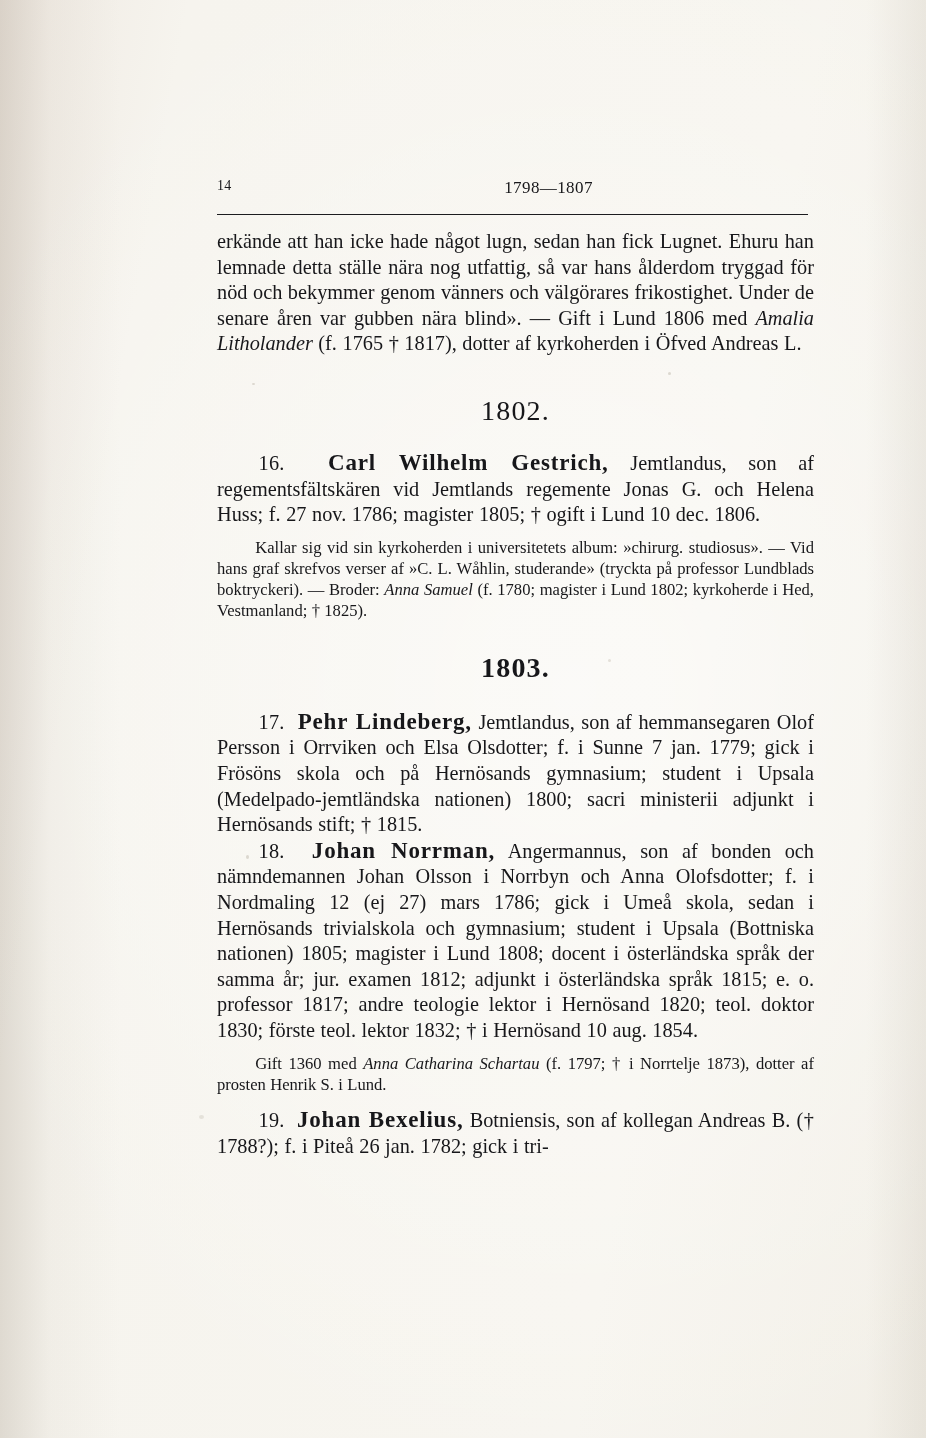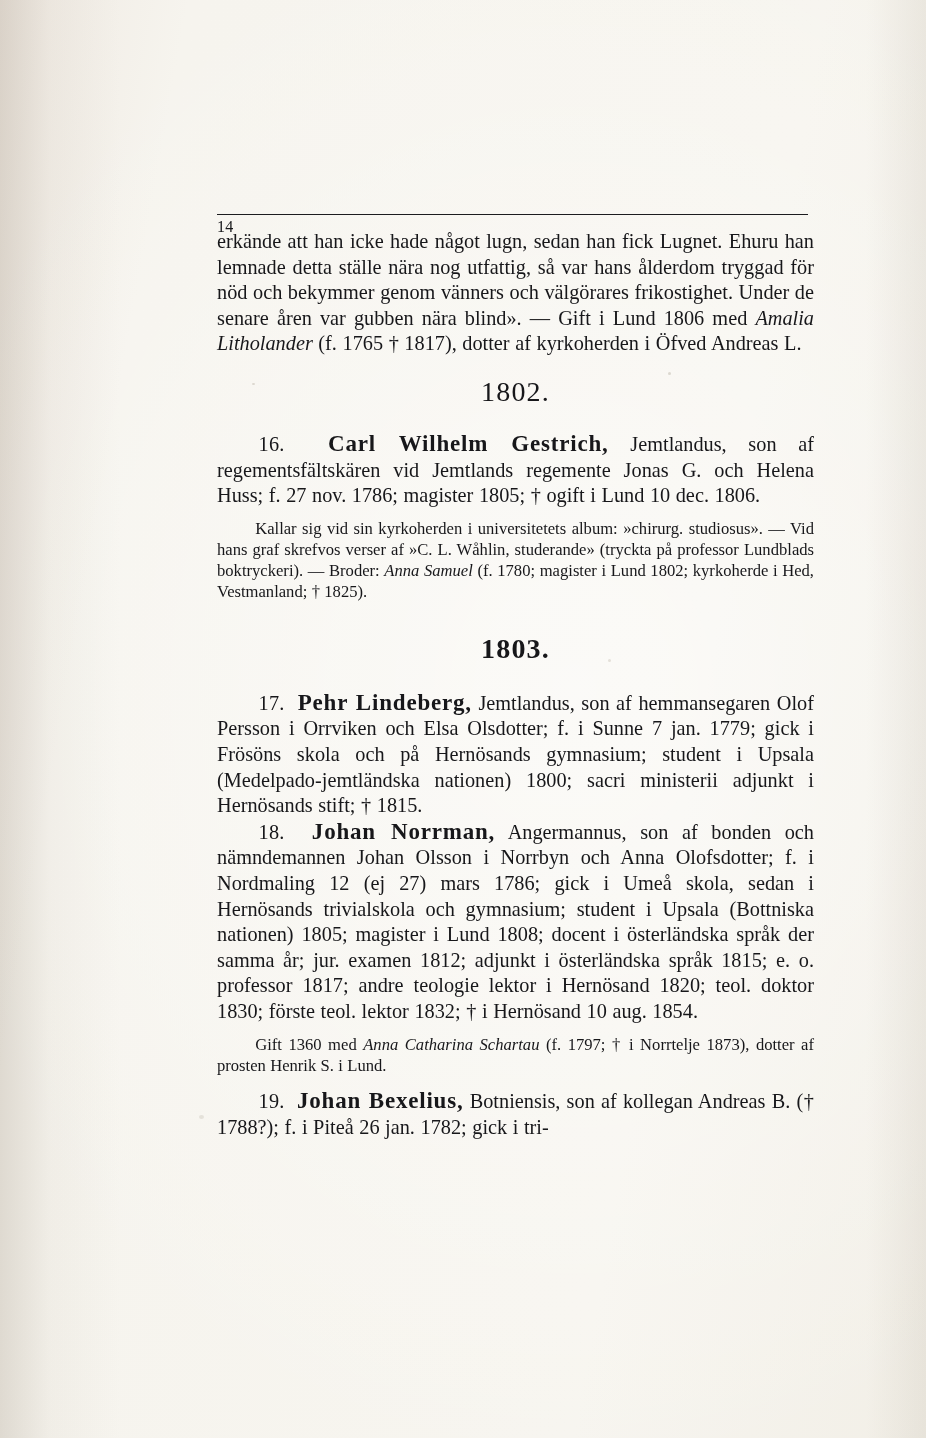--- a/index.html
+++ b/index.html
@@ -57,22 +57,21 @@
   .runhead {
     position: relative;
     height: 30px;
     font-size: 16.5px;
     letter-spacing: .2px;
   }
   .folio {
     position: absolute;
     left: 0;
     top: 0;
-    font-size: 16px;
-    margin-top: 40px;
+    font-size: 14px;
   }
   .runtitle {
     position: absolute;
     left: 0;
     right: 0;
     top: 0;
     text-align: center;
     font-size: 17px;
     letter-spacing: .4px;
     padding-left: 66px;
@@ -95,21 +94,21 @@
     hyphens: none;
   }
   p.lead { margin-top: 14px; }
   p.ind { text-indent: 2.05em; }
 
   .yearhead {
     text-align: center;
     font-size: 28px;
     line-height: 34px;
     letter-spacing: 1.2px;
-    margin: 18px 0 22px 0;
+    margin: 37px 0 22px 0;
     font-family: "Liberation Serif", "DejaVu Serif", serif;
   }
   .yearhead.y2 { margin: 30px 0 24px 0; font-weight: bold; }
 
   b.name {
     font-weight: bold;
     font-size: 23px;
     letter-spacing: .8px;
   }
   .num { letter-spacing: .2px; }
@@ -142,20 +141,21 @@
   <div class="speck" style="left:252px;top:383px;width:3px;height:2px;"></div>
   <div class="speck" style="left:668px;top:372px;width:3px;height:3px;"></div>
   <div class="speck" style="left:246px;top:855px;width:3px;height:4px;"></div>
   <div class="speck" style="left:199px;top:1115px;width:5px;height:4px;opacity:.3"></div>
   <div class="speck" style="left:608px;top:659px;width:3px;height:3px;opacity:.35"></div>
 
   <div class="textblock">
 
     <div class="runhead">
       <span class="folio">14</span>
+      <span class="runtitle">1798—1807</span>
     </div>
     <hr class="headrule">
 
     <p class="lead"><span>erkände att han icke hade något lugn, sedan han fick Lugnet. Ehuru han lemnade detta ställe nära nog utfattig, så var hans ålderdom tryggad för nöd och bekymmer genom vänners och välgörares frikostighet.  Under de senare åren var gubben nära blind». — Gift i Lund 1806 med </span><i>Amalia Litholander</i><span> (f. 1765 † 1817), dotter af kyrkoherden i Öfved Andreas L.</span></p>
 
     <div class="yearhead">1802.</div>
 
     <div class="entry first">
       <p class="ind"><span class="num">16.</span>&nbsp;&nbsp;<b class="name">Carl Wilhelm Gestrich,</b><span> Jemtlandus, son af regementsfältskären vid Jemtlands regemente Jonas G. och Helena Huss; f. 27 nov. 1786; magister 1805; † ogift i Lund 10 dec. 1806.</span></p>
       <p class="note"><span>Kallar sig vid sin kyrkoherden i universitetets album: »chirurg. studiosus». — Vid hans graf skrefvos verser af »C. L. Wåhlin, studerande» (tryckta på professor Lundblads boktryckeri). — Broder: </span><i>Anna Samuel</i><span> (f. 1780; magister i Lund 1802; kyrkoherde i Hed, Vestmanland; † 1825).</span></p>

